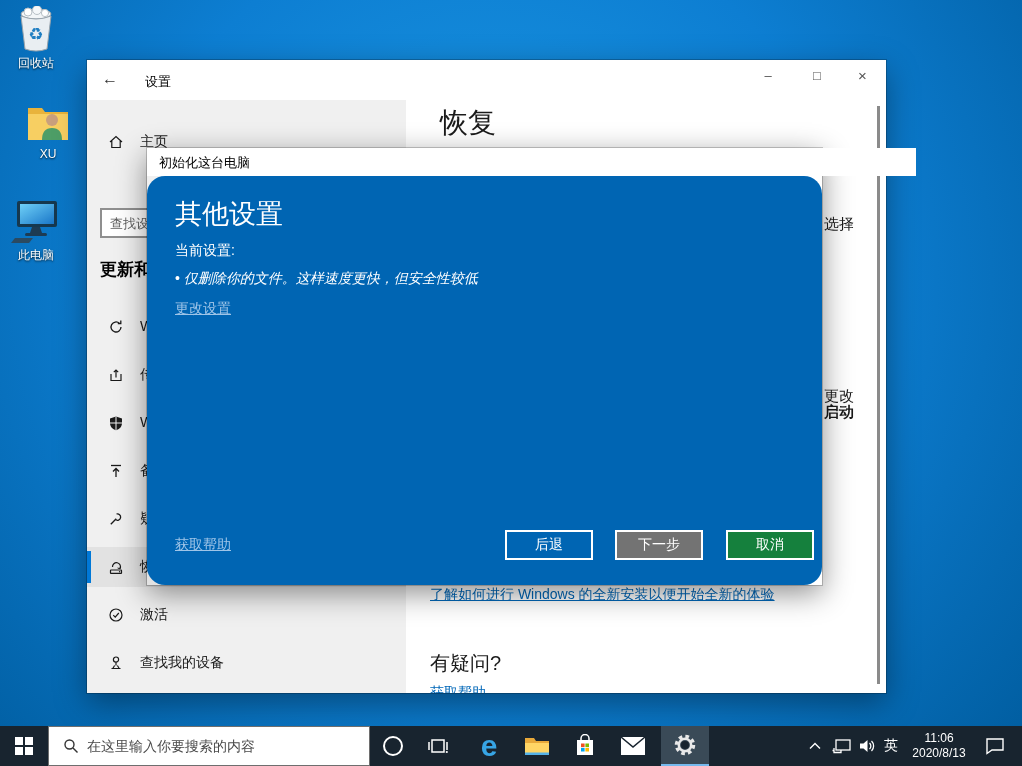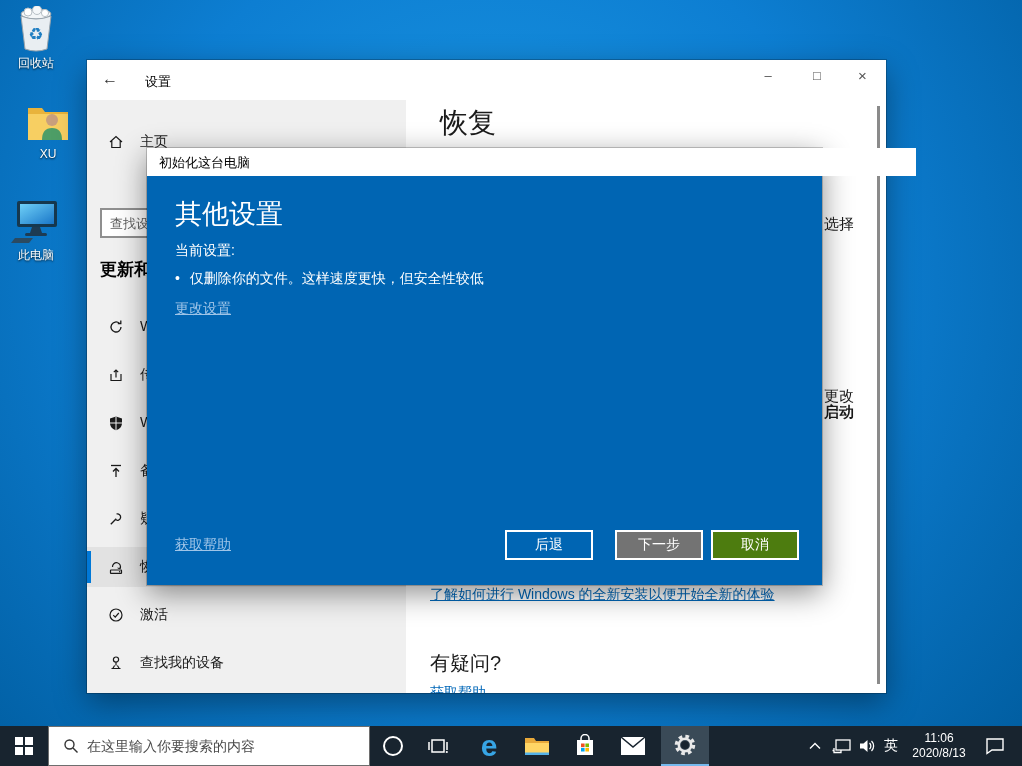--- a/index.html
+++ b/index.html
@@ -195,32 +195,32 @@
       <div class="abs q-head">有疑问?</div>
       <div class="abs clink" style="left:24px; top:584px;">获取帮助</div>
       <div class="abs scrollbar"></div>
     </div>
   </div>
 
   <div class="abs dlg">
     <div class="abs dlg-title">
       <span>初始化这台电脑</span>
     </div>
-    <div class="abs dlg-body" style="background: rgb(0, 101, 179);">
+    <div class="abs dlg-body" style="background: rgb(0, 101, 179); border-radius: 18px;">
       <div class="abs dlg-h1">其他设置</div>
       <div class="abs dlg-cur">当前设置:</div>
       <div class="abs dlg-bul">
         <span>•</span>
-        <span style="margin-left:6px;">仅删除你的文件。这样速度更快，但安全性较低</span>
+        <span style="font-style:italic;">仅删除你的文件。这样速度更快，但安全性较低</span>
       </div>
       <div class="abs dlg-link" style="left:28px; top:124px;">更改设置</div>
       <div class="abs dlg-link" style="left:28px; top:360px;">获取帮助</div>
       <button class="abs dlg-btn" style="left: 358px; background: rgb(0, 101, 179);">后退</button>
       <button class="abs dlg-btn primary" style="left: 468px; background: #737373;">下一步</button>
-      <button class="abs dlg-btn" style="left: 564px; background: #4d7c0f;">取消</button>
+      <button class="abs dlg-btn" style="left: 579px; background: #15803d;">取消</button>
     </div>
   </div>
 
   <div class="abs taskbar">
     <div class="abs tb-slot" style="left:0; width:48px;">
       <div class="start-grid">
           <div></div>
           <div></div>
           <div></div>
           <div></div>

